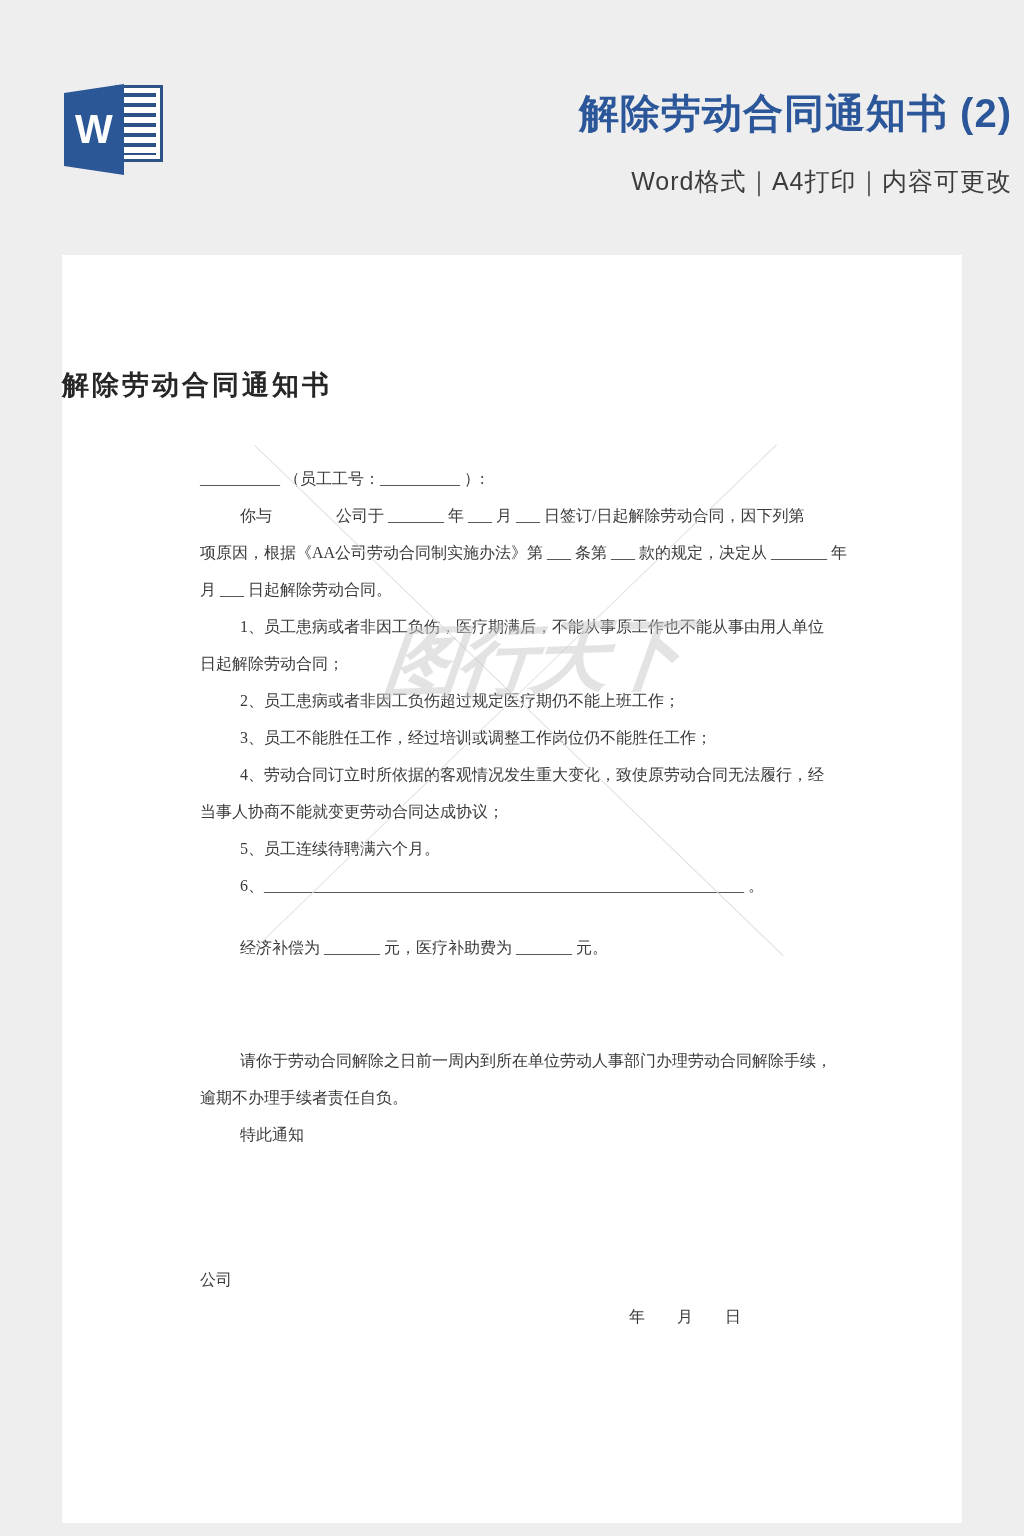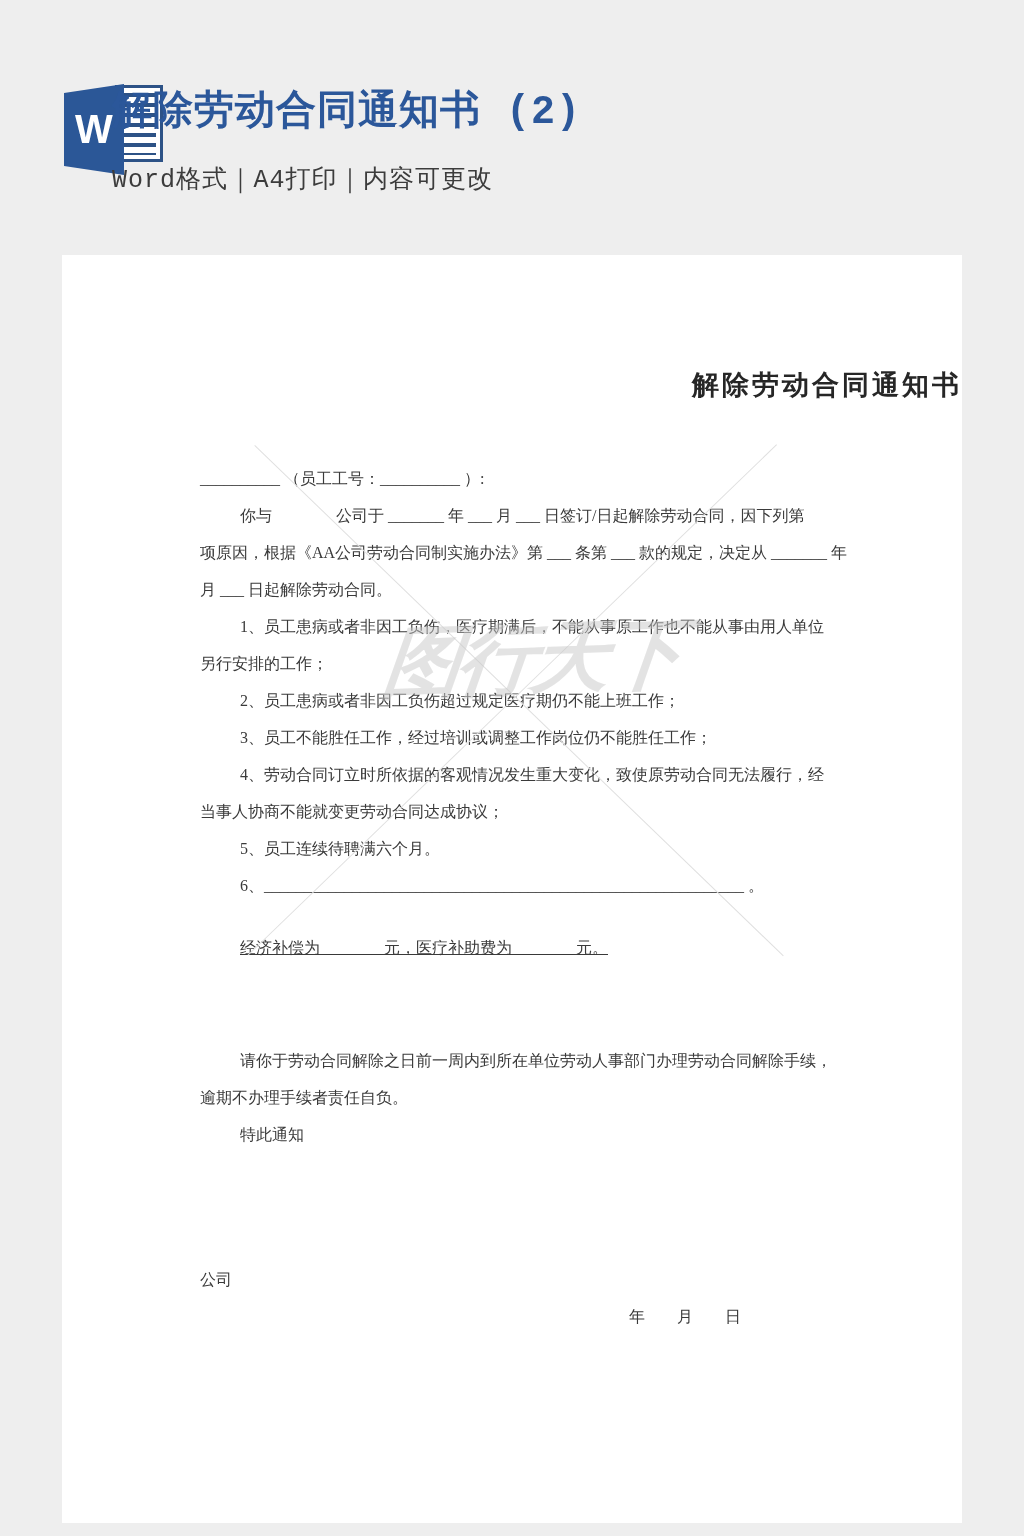--- a/index.html
+++ b/index.html
@@ -2,21 +2,21 @@
 <html><head>
 <meta charset="utf-8">
 <style>
   html,body{margin:0;padding:0;}
   body{
     width:1024px;height:1536px;position:relative;overflow:hidden;
     background:#eeeeee;
     font-family:"Liberation Sans",sans-serif;
   }
   
-  .header-text{position:absolute;left:112px;top:88px;width:900px;text-align:left;font-family:Liberation Mono, monospace;}
+  .header-text{position:absolute;left:112px;top:88px;width:900px;text-align:right;}
   .header-title{font-size:40px;line-height:50px;font-weight:700;color:#2b579a;letter-spacing:1px;}
   .header-subtitle{margin-top:28px;font-size:25px;line-height:30px;color:#3c3c3c;letter-spacing:1px;}
 
   
   .word-icon{position:absolute;left:64px;top:84px;width:96px;height:92px;}
   .icon-page{position:absolute;left:51px;top:1px;width:42px;height:71px;background:#ffffff;border:3px solid #2d5286;}
   .icon-page-lines{position:absolute;left:4px;right:4px;top:5px;bottom:4px;
     background:repeating-linear-gradient(to bottom,#2d5286 0 4px,transparent 4px 10px);}
   .icon-cover{position:absolute;left:0;top:0;width:60px;height:91px;background:#2b5797;
     clip-path:polygon(0 10%,100% 0,100% 100%,0 90%);
@@ -30,28 +30,28 @@
   .watermark-layer{position:absolute;left:0;top:0;right:0;bottom:0;pointer-events:none;overflow:hidden;}
   .wm-line{position:absolute;height:1px;background:#e0e0e0;transform-origin:0 0;}
   .wm-line-a{left:193px;top:190px;width:735px;transform:rotate(44deg);}
   .wm-line-b{left:715px;top:190px;width:735px;transform:rotate(136deg);}
   .wm-text{position:absolute;left:300px;top:352px;width:340px;text-align:center;
     font-family:"DejaVu Serif","Liberation Serif",serif;font-style:italic;
     font-size:78px;font-weight:700;letter-spacing:-4px;color:#c9c9c9;opacity:.5;
     transform:skewX(-8deg) rotate(-2deg);white-space:nowrap;}
 
   
-  .doc-title{margin-top:112px;text-align:right;font-family:"Liberation Serif","DejaVu Serif",serif;
+  .doc-title{margin-top:112px;text-align:left;font-family:"Liberation Serif","DejaVu Serif",serif;
     font-size:27px;line-height:37px;font-weight:700;letter-spacing:3px;color:#262626;}
   .doc-body{margin-top:56px;padding:0 132px 0 138px;
     font-family:"Liberation Serif","DejaVu Serif",serif;
     font-size:16px;line-height:37px;color:#3a3a3a;}
   .line{margin:0;white-space:nowrap;}
   .indent{text-indent:40px;}
-  .gap-sm{margin-top:25px;text-decoration:underline;}
+  .gap-sm{margin-top:25px;}
   .gap-lg{margin-top:76px;}
   .sig-company{text-align:left;padding-right:46px;margin-top:108px;}
   .sig-date{text-align:right;padding-right:89px;}
 </style>
 </head>
 <body>
 
 <div class="word-icon">
   <div class="icon-page">
     <div class="icon-page-lines"></div>
@@ -75,21 +75,21 @@
   </div>
 
   <div class="doc-title">解除劳动合同通知书</div>
 
   <div class="doc-body">
     <p class="line">__________ （员工工号：__________ ）:</p>
     <p class="line indent">你与　　　　公司于 _______ 年 ___ 月 ___ 日签订/日起解除劳动合同，因下列第</p>
     <p class="line">项原因，根据《AA公司劳动合同制实施办法》第 ___ 条第 ___ 款的规定，决定从 _______ 年</p>
     <p class="line">月 ___ 日起解除劳动合同。</p>
     <p class="line indent">1、员工患病或者非因工负伤，医疗期满后，不能从事原工作也不能从事由用人单位</p>
-    <p class="line">另行安排的工作；</p>
+    <p class="line">日起解除劳动合同；</p>
     <p class="line indent">2、员工患病或者非因工负伤超过规定医疗期仍不能上班工作；</p>
     <p class="line indent">3、员工不能胜任工作，经过培训或调整工作岗位仍不能胜任工作；</p>
     <p class="line indent">4、劳动合同订立时所依据的客观情况发生重大变化，致使原劳动合同无法履行，经</p>
     <p class="line">当事人协商不能就变更劳动合同达成协议；</p>
     <p class="line indent">5、员工连续待聘满六个月。</p>
     <p class="line indent">6、____________________________________________________________ 。</p>
     <p class="line indent gap-sm">经济补偿为 _______ 元，医疗补助费为 _______ 元。</p>
     <p class="line indent gap-lg">请你于劳动合同解除之日前一周内到所在单位劳动人事部门办理劳动合同解除手续，</p>
     <p class="line">逾期不办理手续者责任自负。</p>
     <p class="line indent">特此通知</p>

